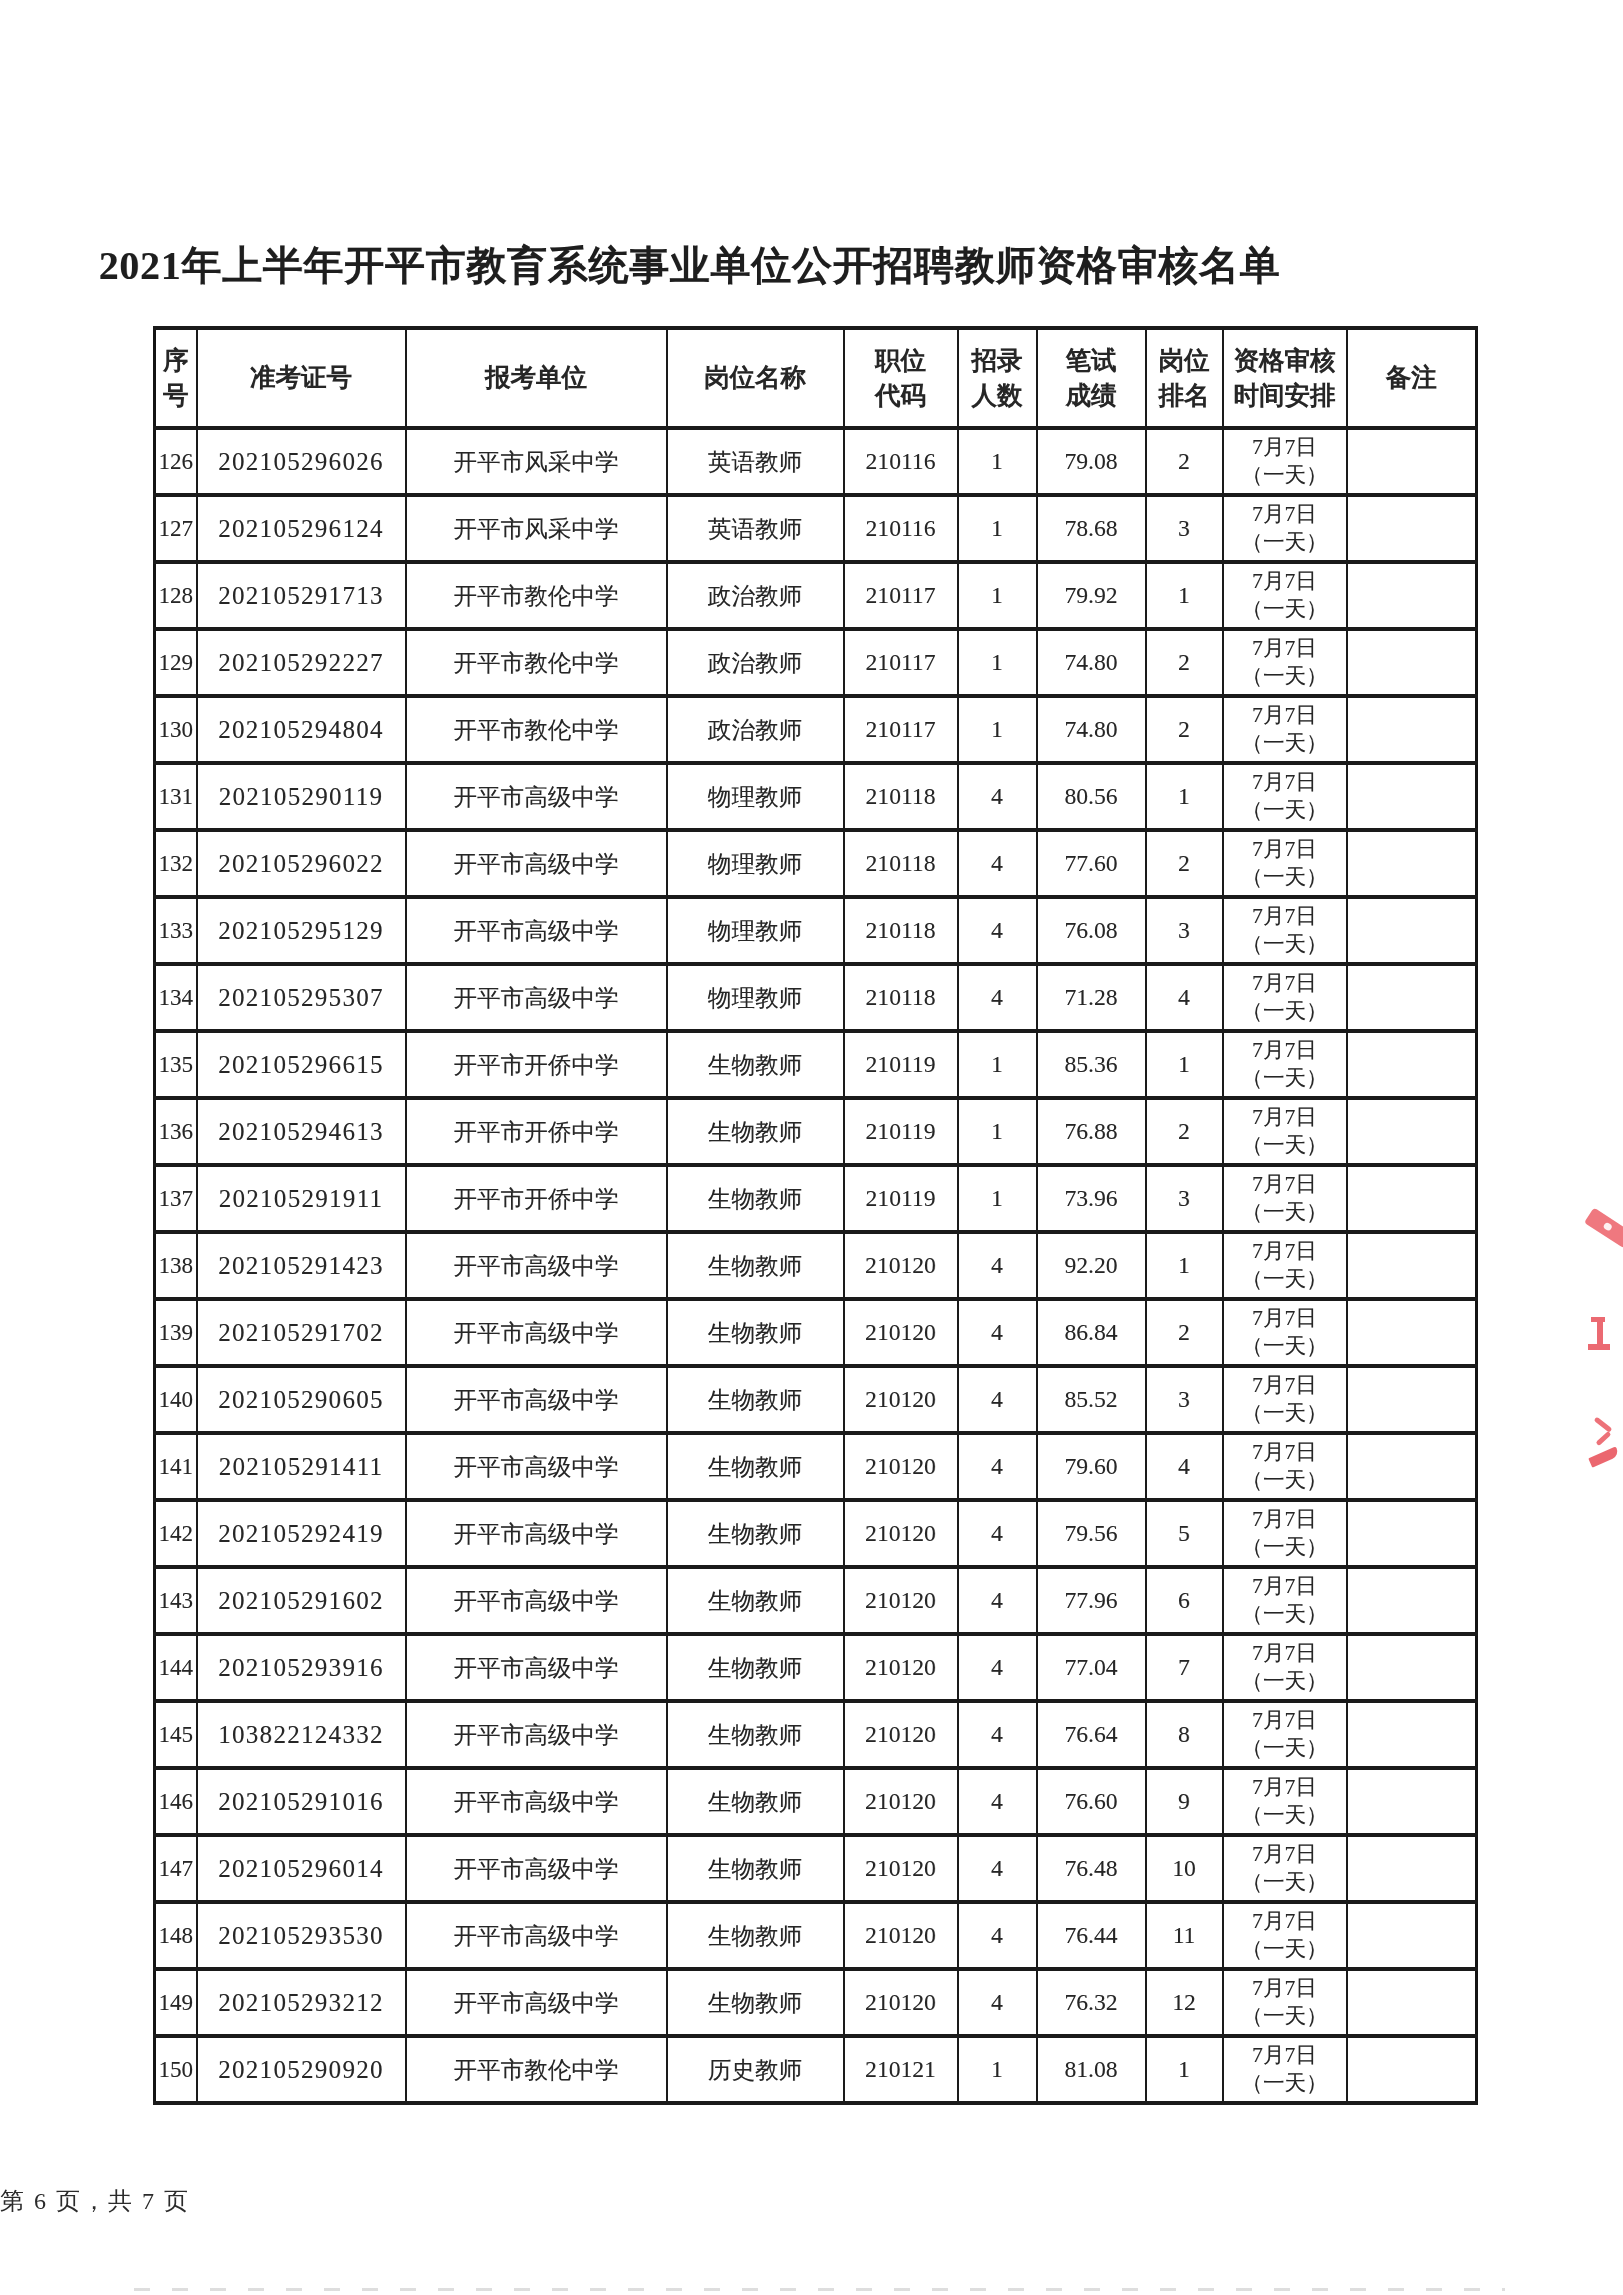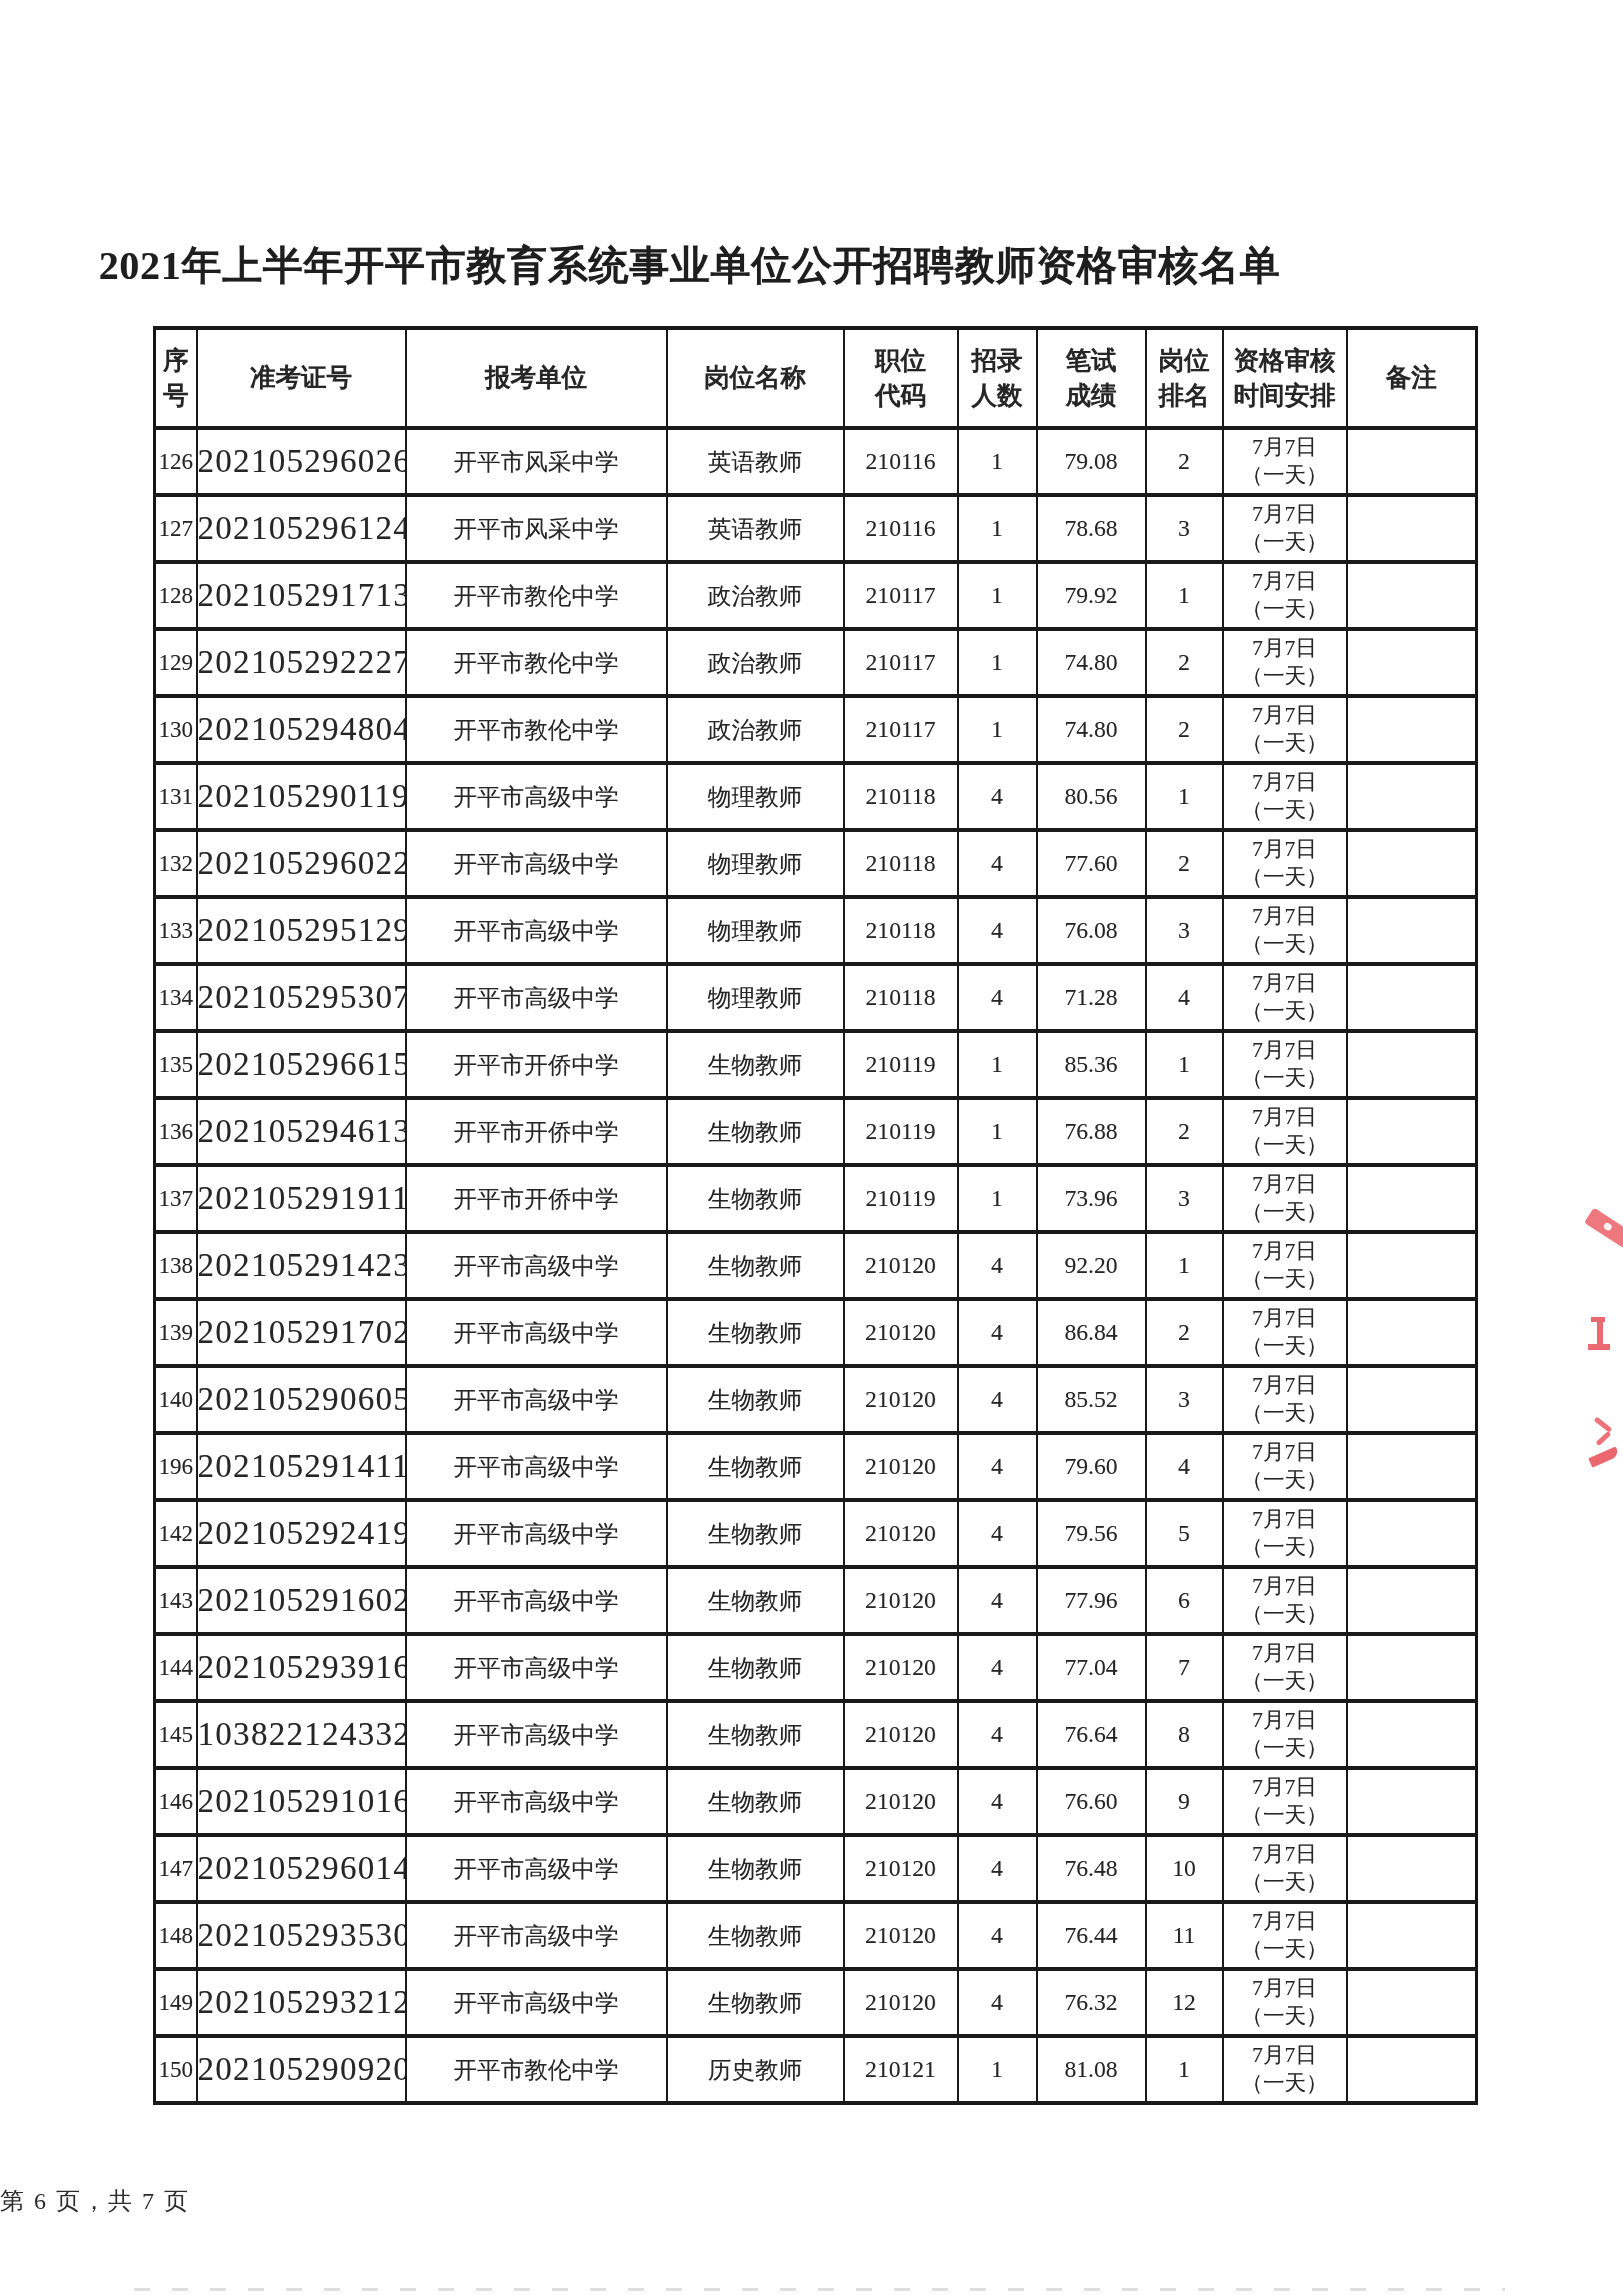--- a/index.html
+++ b/index.html
@@ -48,21 +48,21 @@
     height:96px;
     font-size:25.5px;
     font-weight:600;
     line-height:1.38;
   }
   tbody td {
     height:63px;
     font-size:23.6px;
     font-weight:400;
   }
-  tbody td.c1 { font-size:33px; letter-spacing:1.3px; }
+  tbody td.c1 { font-size:25px; letter-spacing:1.3px; }
   tbody td.c0 { font-size:23px; }
   tbody td.c8 { font-size:21.6px; line-height:1.28; }
 
   col.c0 { width:42px; }
   col.c1 { width:209px; }
   col.c2 { width:261px; }
   col.c3 { width:177px; }
   col.c4 { width:114px; }
   col.c5 { width:79px; }
   col.c6 { width:109px; }
@@ -345,21 +345,21 @@
         <td class="c3">生物教师</td>
         <td class="c4">210120</td>
         <td class="c5">4</td>
         <td class="c6">85.52</td>
         <td class="c7">3</td>
         <td class="c8">7月7日
 （一天）</td>
         <td class="c9"></td>
       </tr>
       <tr>
-        <td class="c0">196</td>
+        <td class="c0">141</td>
         <td class="c1">202105291411</td>
         <td class="c2">开平市高级中学</td>
         <td class="c3">生物教师</td>
         <td class="c4">210120</td>
         <td class="c5">4</td>
         <td class="c6">79.60</td>
         <td class="c7">4</td>
         <td class="c8">7月7日
 （一天）</td>
         <td class="c9"></td>

